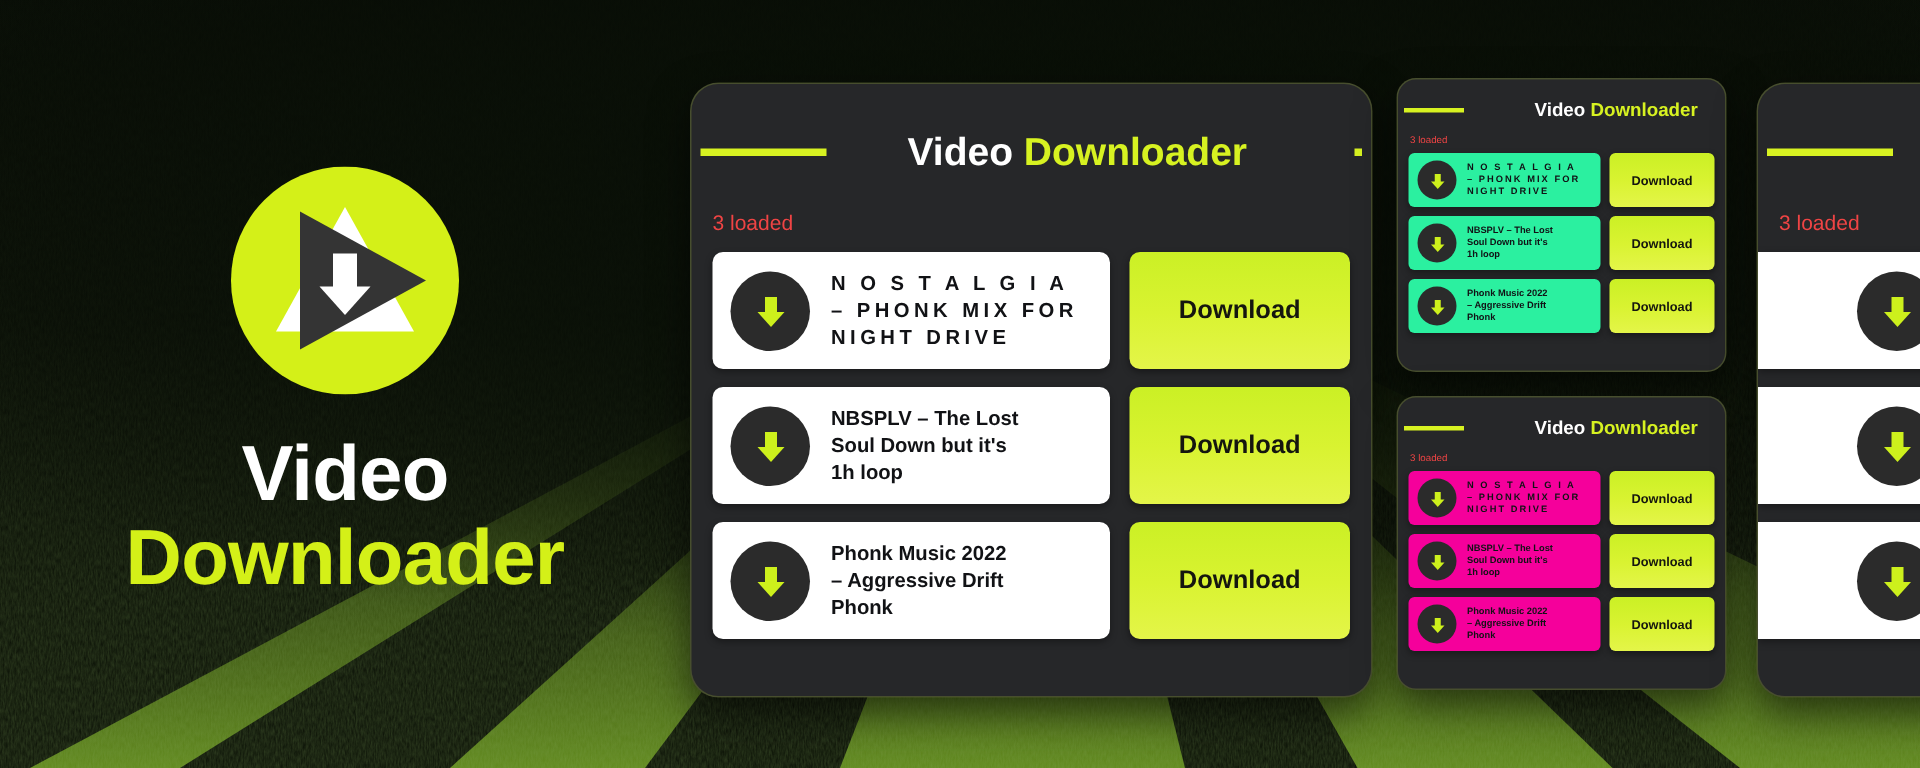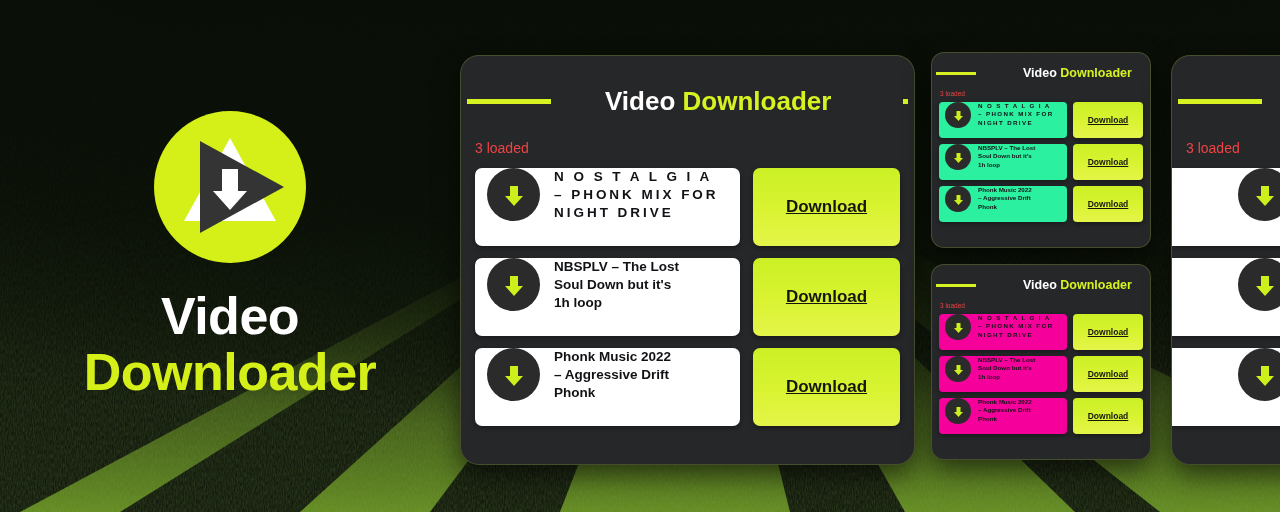--- a/index.html
+++ b/index.html
@@ -46,40 +46,39 @@
   .hbar{background:#d7f221;flex:0 0 auto;}
   .hbar.right{flex:1 1 auto;}
   .p-title{white-space:nowrap;font-weight:700;}
   .p-title .t1{color:#ffffff;}
   .p-title .t2{color:#d7f221;}
   .p-loaded{color:#ef4444;font-weight:400;}
 
   
   .row{display:flex;align-items:center;}
   .row-card{
-    display:flex;align-items:flex-start;
+    display:flex;align-items:center;
     background:#ffffff;
     box-shadow:0 2px 5px rgba(0,0,0,.35);
   }
   .dl-icon{
     border-radius:50%;
     background:#2b2b2b;
     flex:0 0 auto;
     display:flex;align-items:center;justify-content:center;
   }
   .dl-icon svg{display:block;}
   .row-title{color:#111215;line-height:1.32;font-weight:600;}
   .row-title.spaced{letter-spacing:.22em;}
   .btn-download{
     flex:0 0 auto;
     display:flex;align-items:center;justify-content:center;
     background:linear-gradient(180deg,#cbf025 0%,#d9f331 52%,#e4f549 100%);
     color:#15160f;font-weight:600;
     box-shadow:0 2px 5px rgba(0,0,0,.4);
-    text-decoration:underline;
   }
 
   
   #panel-main{left:460px;top:55px;width:453px;height:408px;border-radius:19px;}
   #panel-main .p-header{height:46px;margin-top:22px;}
   #panel-main .hbar{height:5px;width:84px;margin-left:6px;}
   #panel-main .hbar.right{margin-left:18px;margin-right:6px;}
   #panel-main .p-title{font-size:26px;margin:0 14px;}
   #panel-main .p-loaded{font-size:14px;margin:16px 0 12px 14px;}
   #panel-main .rows{display:flex;flex-direction:column;gap:12px;padding:0 0 0 0;}

